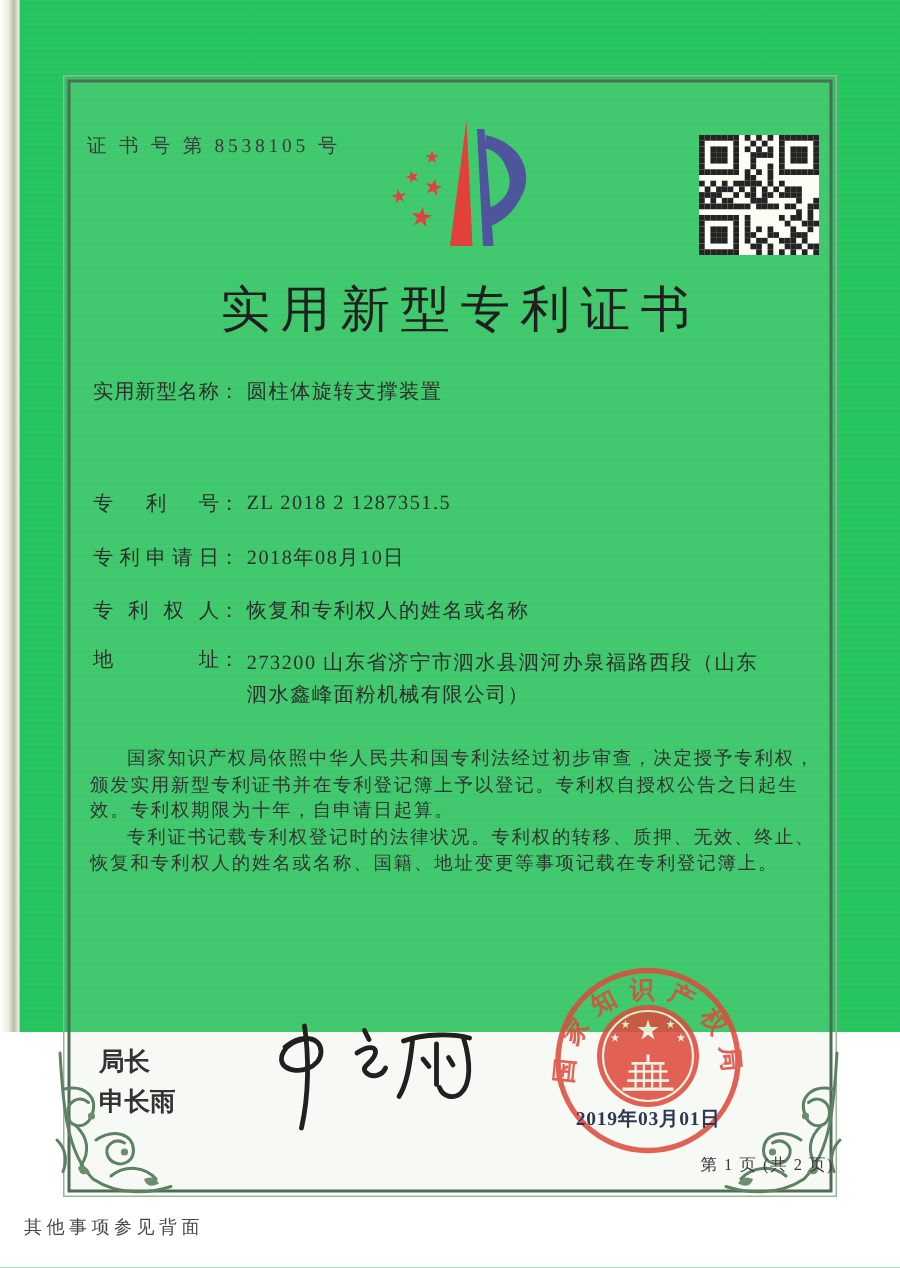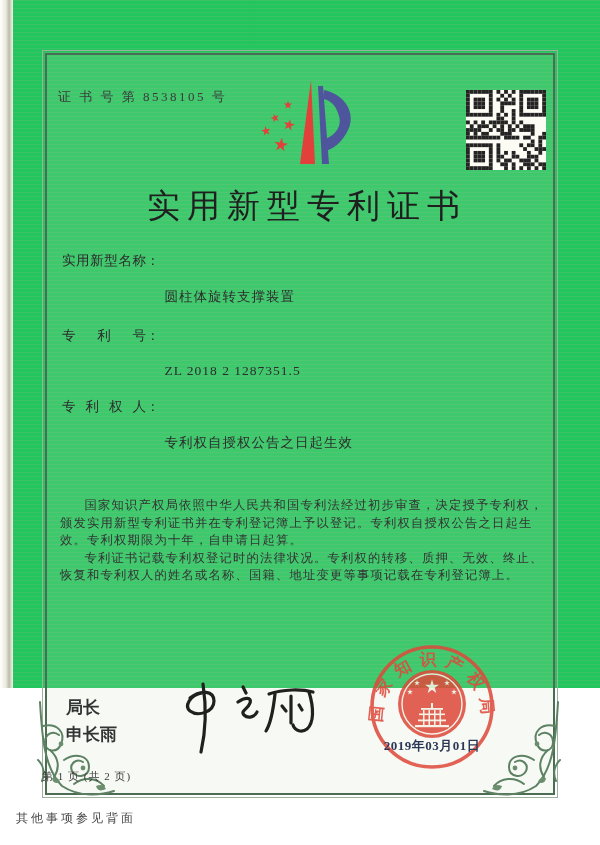--- a/index.html
+++ b/index.html
@@ -12,32 +12,32 @@
   .scan-edge{position:absolute;left:0;top:0;width:13px;height:100%;
     background:linear-gradient(90deg,#ffffff 0%,#eceadb 45%,#b9bda9 70%,#f6f4e6 100%);}
   .frame{position:absolute;left:42px;top:50px;width:514px;height:746px;border:1px solid #9cb29c;}
   .frame-inner{position:absolute;inset:2px;border:2px solid #4c6c54;background:rgba(203,221,187,0.16);}
   .abs{position:absolute;}
   .cert-no{left:58px;top:88px;font-size:13px;letter-spacing:2.5px;color:#3b3b3b;}
   .title{left:0;right:0;top:184px;text-align:center;font-size:33px;font-weight:400;letter-spacing:7px;color:#1f1f1f;}
   .row{left:62px;font-size:13.5px;color:#2d2d2d;white-space:nowrap;}
   .flabel{display:inline-block;width:84px;text-align:justify;text-align-last:justify;vertical-align:top;}
   .fcolon{display:inline-block;vertical-align:top;}
-  .fvalue{display:inline-block;margin-left:5px;letter-spacing:1px;vertical-align:top;margin-top:36px;}
+  .fvalue{display:inline-block;margin-left:5px;letter-spacing:1px;vertical-align:top;}
   .wrapval{white-space:normal;width:352px;line-height:21px;}
   .row.addr{white-space:normal;}
   .grant2{position:absolute;left:224px;top:0;white-space:nowrap;}
   .paras{left:60px;top:497px;width:486px;}
   .paras p{margin:0;text-indent:2em;font-size:12.3px;line-height:17.6px;letter-spacing:1.2px;color:#333;}
   .director{left:66px;top:694px;font-size:17px;font-weight:600;color:#333;line-height:27px;}
   .sig{left:163px;top:678px;}
   .seal{left:366px;top:641px;}
   .seal-date{left:366px;top:737px;width:132px;text-align:center;font-size:13px;font-weight:700;
     color:#2c3756;letter-spacing:0.5px;}
-  .page-num{left:42px;top:769px;width:514px;text-align:left;font-size:11px;letter-spacing:1px;color:#3a3a3a;}
+  .page-num{left:42px;top:769px;width:514px;text-align:right;font-size:11px;letter-spacing:1px;color:#3a3a3a;}
   .back-note{left:16px;right:0;top:810px;text-align:left;font-size:12px;letter-spacing:3px;color:#474747;}
   .qr{left:466px;top:90px;width:80px;height:80px;}
   .logo{left:242px;top:66px;}
   .orn{pointer-events:none;}
 </style>
 </head>
 <body>
 
 <div id="app">
   <div class="scan-edge"></div>
@@ -291,22 +291,28 @@
       </svg></div>
 
   <div class="abs title">实用新型专利证书</div>
 
   <div class="abs row" style="top:252px">
     <span class="flabel">实用新型名称</span><span class="fcolon">：</span><span class="fvalue">圆柱体旋转支撑装置</span>
   </div>
   <div class="abs row" style="top:327px">
     <span class="flabel">专利号</span><span class="fcolon">：</span><span class="fvalue">ZL 2018 2 1287351.5</span>
   </div>
+  <div class="abs row" style="top:363px">
+    <span class="flabel">专利申请日</span><span class="fcolon">：</span><span class="fvalue">2018年08月10日</span>
+  </div>
   <div class="abs row" style="top:398px">
-    <span class="flabel">专利权人</span><span class="fcolon">：</span><span class="fvalue">专利权自授权公告之日起生效</span>
+    <span class="flabel">专利权人</span><span class="fcolon">：</span><span class="fvalue">恢复和专利权人的姓名或名称</span>
+  </div>
+  <div class="abs row addr" style="top:431px">
+    <span class="flabel">地址</span><span class="fcolon">：</span><span class="fvalue wrapval">273200 山东省济宁市泗水县泗河办泉福路西段（山东泗水鑫峰面粉机械有限公司）</span>
   </div>
 
   <div class="abs paras">
     <p>国家知识产权局依照中华人民共和国专利法经过初步审查，决定授予专利权，颁发实用新型专利证书并在专利登记簿上予以登记。专利权自授权公告之日起生效。专利权期限为十年，自申请日起算。</p>
     <p>专利证书记载专利权登记时的法律状况。专利权的转移、质押、无效、终止、恢复和专利权人的姓名或名称、国籍、地址变更等事项记载在专利登记簿上。</p>
   </div>
 
   <div class="abs director">
     <div>局长</div>
     <div>申长雨</div>

